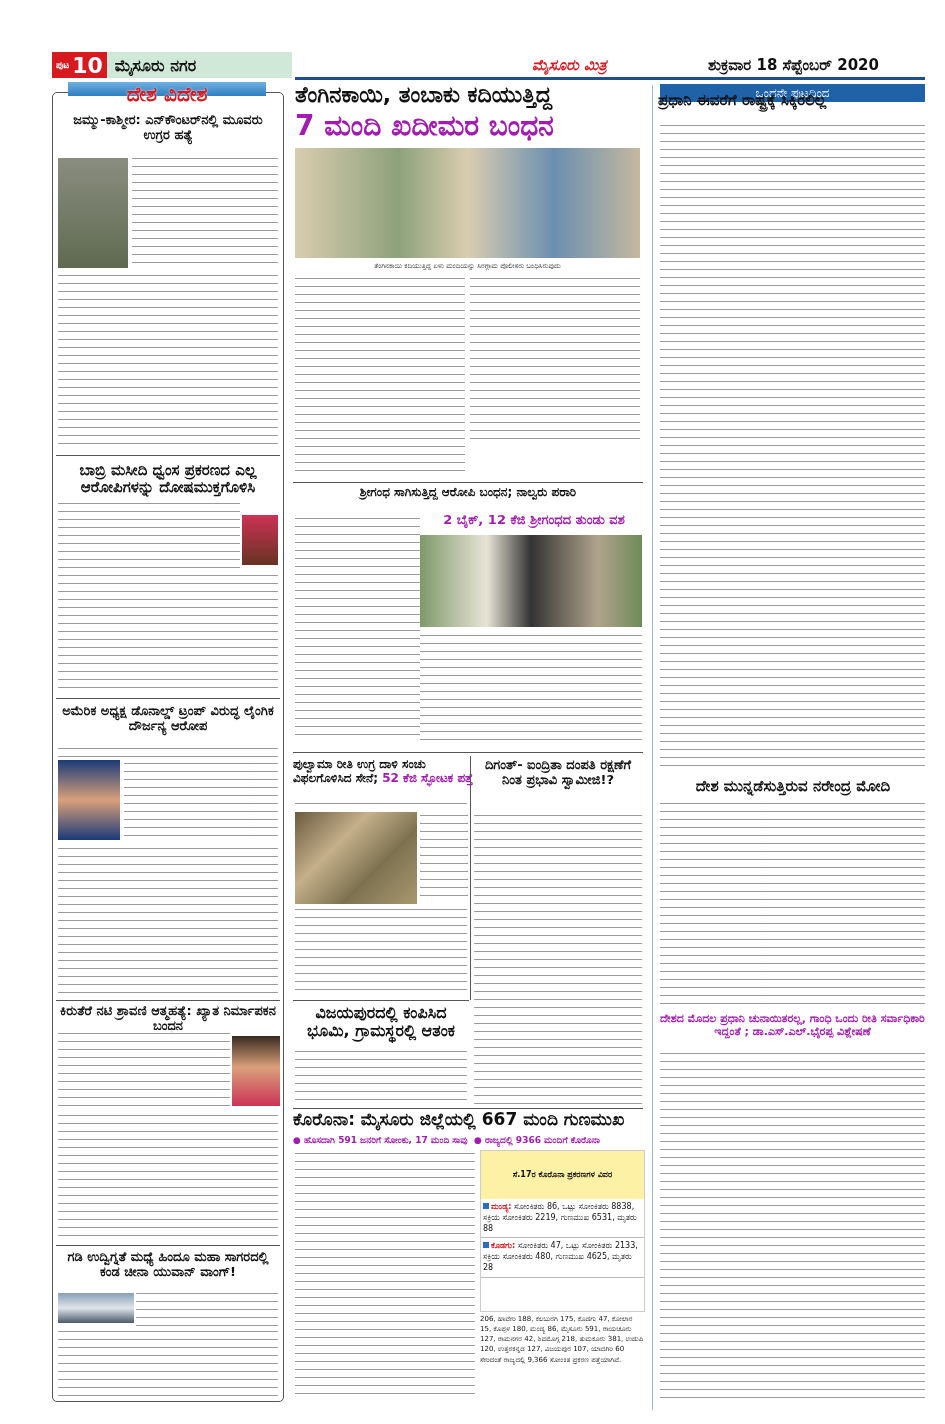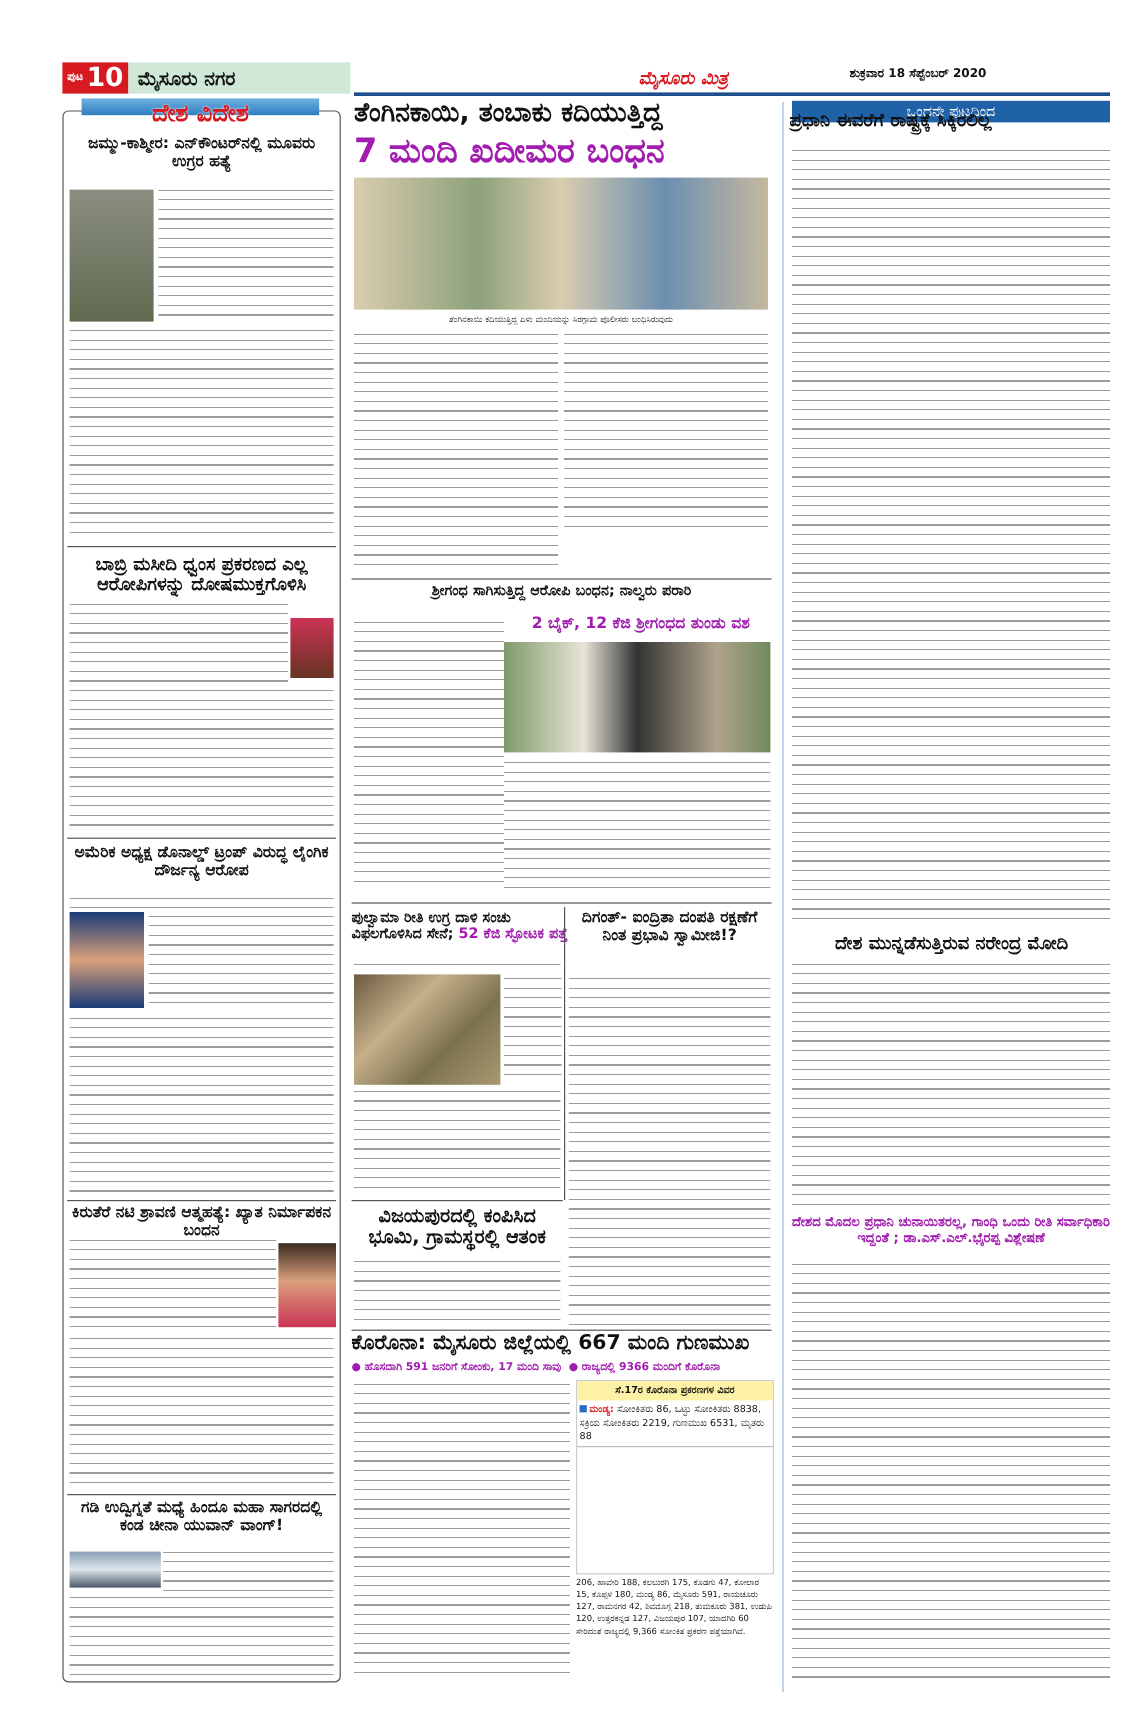--- a/index.html
+++ b/index.html
@@ -4,30 +4,30 @@
 <style>
 *{box-sizing:border-box;margin:0;padding:0}
 body{width:945px;height:1424px;background:#fff;position:relative;overflow:hidden;font-family:"DejaVu Sans",sans-serif;color:#111}
 .abs{position:absolute}
 .folio{left:52px;top:52px;display:flex;height:26px}
 .folio .pg{background:#d71920;color:#fff;display:flex;align-items:center;padding:0 4px;font-weight:bold}
 .folio .pg small{font-size:9px;margin-right:3px}
 .folio .pg b{font-size:22px}
 .folio .sec{background:#cfe8d8;width:185px;font-size:16px;font-weight:bold;display:flex;align-items:center;padding-left:8px}
 .mast{left:532px;top:56px;color:#d71920;font-weight:bold;font-size:15px;font-style:italic}
-.date{left:708px;top:56px;font-size:10px;font-weight:bold}
+.date{left:708px;top:56px;font-size:15px;font-weight:bold}
 .rule{left:295px;top:77px;width:630px;height:3px;background:#1f4e8c}
 .text-lines{background:repeating-linear-gradient(#fff 0 3px,#8a8a8a 3px 4px,#fff 4px 8px);opacity:.85}
 .box{border:1px solid #555;border-radius:5px}
 .h{font-weight:bold;text-align:center;line-height:1.15;color:#111}
 .red{color:#a21caf}
 .photo{background:linear-gradient(135deg,#9a8a7a,#c4b49c 40%,#6d7a62 70%,#b3a48f)}
 .caption{font-size:7px;text-align:center;color:#222}
 .coro-box{background:#fff;border:1px solid #ccc}
-.coro-head{background:#fdf1a6;font-size:8px;font-weight:bold;text-align:center;padding:3px}
+.coro-head{background:#fdf1a6;font-size:8px;font-weight:bold;text-align:center;padding:19px}
 .coro-item{font-size:8px;line-height:1.35;padding:3px 2px;border-bottom:1px solid #bbb}
 .coro-item .sq{display:inline-block;width:6px;height:6px;background:#2a6bc4;margin-right:2px}
 .coro-item .dist{color:#d71920;font-weight:bold}
 .bluebar{background:#1f62a8;color:#fff;font-size:12px;text-align:center;padding:2px}
 .vrule{background:#9bb7d6}
 </style>
 </head>
 <body>
 
 <div class="abs folio">
@@ -104,20 +104,21 @@
 <div class="abs text-lines" style="left:295px;top:1048px;width:172px;height:55px"></div>
 
 <div class="abs" style="left:293px;top:1108px;width:350px;height:1px;background:#555"></div>
 <div class="abs h" style="left:293px;top:1110px;width:352px;font-size:17px;text-align:left">ಕೊರೊನಾ: ಮೈಸೂರು ಜಿಲ್ಲೆಯಲ್ಲಿ 667 ಮಂದಿ ಗುಣಮುಖ</div>
 <div class="abs red" style="left:293px;top:1135px;width:352px;font-size:9px;font-weight:bold;white-space:nowrap">● <span>ಹೊಸದಾಗಿ 591 ಜನರಿಗೆ ಸೋಂಕು, 17 ಮಂದಿ ಸಾವು</span>&nbsp; ● <span>ರಾಜ್ಯದಲ್ಲಿ 9366 ಮಂದಿಗೆ ಕೊರೊನಾ</span></div>
 <div class="abs text-lines" style="left:295px;top:1150px;width:180px;height:250px"></div>
 
 <div class="abs coro-box" style="left:480px;top:1150px;width:165px;height:162px">
   <div class="coro-head">ಸೆ.17ರ ಕೊರೊನಾ ಪ್ರಕರಣಗಳ ವಿವರ</div>
   <div class="coro-item"><span class="sq"></span><span class="dist">ಮಂಡ್ಯ:</span> <span>ಸೋಂಕಿತರು 86, ಒಟ್ಟು ಸೋಂಕಿತರು 8838, ಸಕ್ರಿಯ ಸೋಂಕಿತರು 2219, ಗುಣಮುಖ 6531, ಮೃತರು 88</span></div>
+  <div class="coro-item"><span class="sq"></span><span class="dist">ಕೊಡಗು:</span> <span>ಸೋಂಕಿತರು 47, ಒಟ್ಟು ಸೋಂಕಿತರು 2133, ಸಕ್ರಿಯ ಸೋಂಕಿತರು 480, ಗುಣಮುಖ 4625, ಮೃತರು 28</span></div>
 </div>
 <div class="abs" style="left:480px;top:1314px;width:165px;font-size:7px;line-height:1.45">206, ಹಾವೇರಿ 188, ಕಲಬುರಗಿ 175, ಕೊಡಗು 47, ಕೋಲಾರ 15, ಕೊಪ್ಪಳ 180, ಮಂಡ್ಯ 86, ಮೈಸೂರು 591, ರಾಯಚೂರು 127, ರಾಮನಗರ 42, ಶಿವಮೊಗ್ಗ 218, ತುಮಕೂರು 381, ಉಡುಪಿ 120, ಉತ್ತರಕನ್ನಡ 127, ವಿಜಯಪುರ 107, ಯಾದಗಿರಿ 60 ಸೇರಿದಂತೆ ರಾಜ್ಯದಲ್ಲಿ 9,366 ಸೋಂಕಿತ ಪ್ರಕರಣ ಪತ್ತೆಯಾಗಿವೆ.</div>
 
 <div class="abs vrule" style="left:652px;top:85px;width:1px;height:1325px"></div>
 <div class="abs bluebar" style="left:660px;top:84px;width:265px">ಒಂದನೇ ಪುಟದಿಂದ</div>
 <div class="abs h" style="left:658px;top:92px;width:270px;font-size:15px;text-align:left">ಪ್ರಧಾನಿ ಈವರೆಗೆ ರಾಷ್ಟ್ರಕ್ಕೆ ಸಿಕ್ಕಿರಲಿಲ್ಲ</div>
 <div class="abs text-lines" style="left:660px;top:122px;width:265px;height:650px"></div>
 <div class="abs h" style="left:658px;top:778px;width:270px;font-size:15px">ದೇಶ ಮುನ್ನಡೆಸುತ್ತಿರುವ ನರೇಂದ್ರ ಮೋದಿ</div>
 <div class="abs text-lines" style="left:660px;top:800px;width:265px;height:210px"></div>
 <div class="abs h red" style="left:660px;top:1013px;width:265px;font-size:11px">ದೇಶದ ಮೊದಲ ಪ್ರಧಾನಿ ಚುನಾಯಿತರಲ್ಲ, ಗಾಂಧಿ ಒಂದು ರೀತಿ ಸರ್ವಾಧಿಕಾರಿ ಇದ್ದಂತೆ ; ಡಾ.ಎಸ್.ಎಲ್.ಭೈರಪ್ಪ ವಿಶ್ಲೇಷಣೆ</div>

